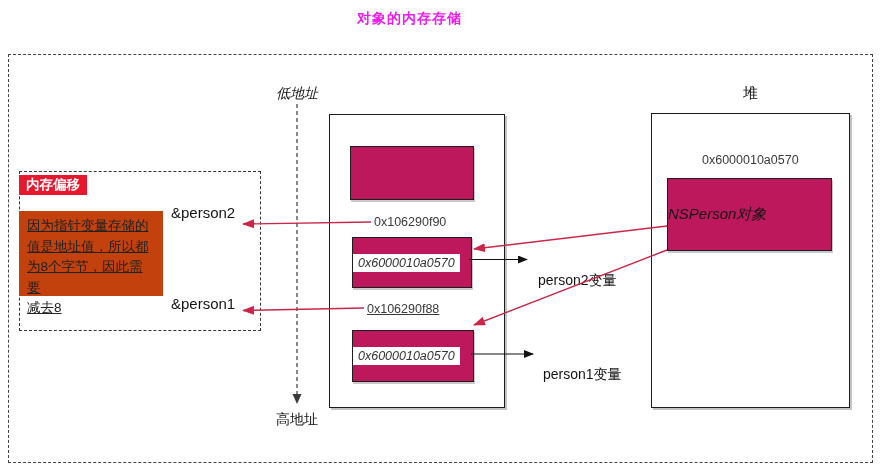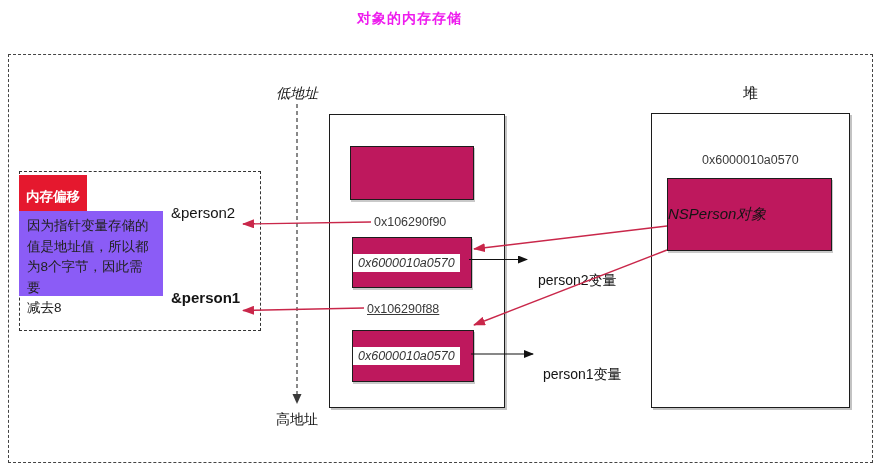--- a/index.html
+++ b/index.html
@@ -52,37 +52,38 @@
   .heap-addr{left:702px;top:153px;}
   .ns-object{
     left:667px;top:178px;width:163px;height:71px;
     font-size:15px;color:#141414;
   }
   .var-label{font-size:14px;color:#141414;white-space:nowrap;}
   .var-person2{left:538px;top:252px;margin-top:20px;}
   .var-person1{left:543px;top:366px;}
   .pointer-label{font-size:15px;color:#141414;white-space:nowrap;}
   .ptr-person2{left:171px;top:204px;}
-  .ptr-person1{left:171px;top:289px;font-weight:bold;}
+  .ptr-person1{left:171px;top:295px;}
   .inner-dashed{
     left:19px;top:171px;width:240px;height:158px;
     border:1px dashed #333;
   }
   .offset-badge{
     left:19px;top:175px;
     background:#e5182e;color:#ffffff;
     font-size:13.5px;font-weight:700;
-    padding:14px 7px;line-height:16px;white-space:nowrap;
+    padding:2px 7px;line-height:16px;white-space:nowrap;
   }
   .note-box{
     left:19px;top:211px;width:128px;height:75px;
-    background:#8b5cf6;
+    background:#c2410c;
     font-size:13.5px;line-height:20.5px;color:#222;
     padding:5px 8px;
     white-space:pre-line;
+    text-decoration:underline;
   }
   .watermark{
     left:716px;top:437px;
     font-size:17px;color:#c6c6c6;letter-spacing:1px;white-space:nowrap;
   }
   .overlay{
     position:absolute;left:0;top:0;width:894px;height:474px;
     pointer-events:none;
   }
 </style>

